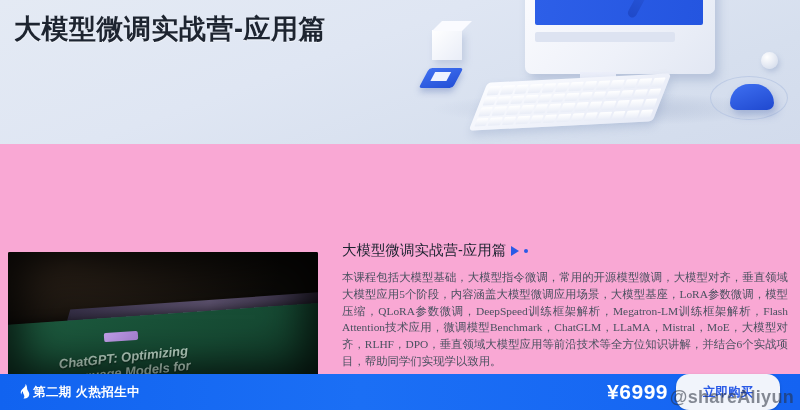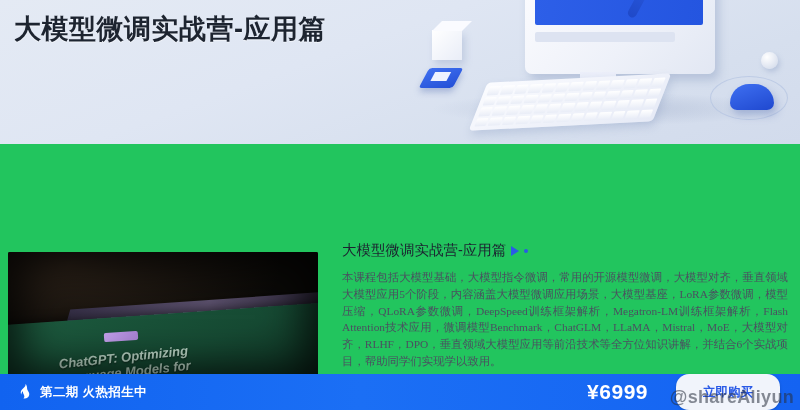--- a/index.html
+++ b/index.html
@@ -2,21 +2,21 @@
 <html><head>
 <meta charset="utf-8">
 <style>
   * { box-sizing: border-box; margin: 0; padding: 0; }
   html, body {
     width: 800px; height: 410px;
     background: #ffffff;
     font-family: "Liberation Sans", "DejaVu Sans", sans-serif;
     overflow: hidden;
   }
-  .page { position: relative; width: 800px; height: 410px; background: #22c55e; }
+  .page { position: relative; width: 800px; height: 410px; background: #f9a8d4; }
 
   
   .hero {
     position: absolute; left: 0; top: 0; width: 800px; height: 144px;
     background: linear-gradient(160deg, #e4eaf4 0%, #dfe6f3 40%, #d6dfee 75%, #d2dbec 100%);
     overflow: hidden;
   }
   .hero-title {
     position: absolute; left: 14px; top: 11px;
     font-size: 27px; font-weight: bold; color: #1d2430;
@@ -154,26 +154,26 @@
     font-size: 11.4px; line-height: 1.47; color: #4a5160;
     text-align: justify; text-justify: inter-character; font-family: Liberation Serif, serif;
   }
 
   
   .bottombar {
     position: absolute; left: 0; bottom: 0; width: 800px; height: 36px;
     background: linear-gradient(92deg,#1163f0 0%, #1b6ff5 45%, #1463f2 100%);
     display: flex; align-items: center; color: #fff;
   }
-  .promo { display: flex; align-items: center; gap: 7px; margin-left: 18px; }
+  .promo { display: flex; align-items: center; gap: 0; margin-left: 18px; }
   .flame { width: 15px; height: 17px; position: relative; }
   .flame svg { display:block; }
   .promo-text { font-size: 12.5px; font-weight: bold; letter-spacing: .4px; }
   .price {
-    position: absolute; right: 152px; top: 50%; transform: translateY(-50%);
+    position: absolute; right: 132px; top: 50%; transform: translateY(-50%);
     font-size: 21px; font-weight: bold; color: #fff; letter-spacing: .5px;
   }
   .buy-btn {
     position: absolute; right: 20px; top: 50%; transform: translateY(-50%);
     width: 104px; height: 36px; border-radius: 13px;
     background: #f1f4fb; color: #2a5ae6;
     font-size: 12.5px; font-weight: bold;
     display: flex; align-items: center; justify-content: center;
     box-shadow: 0 1px 3px rgba(0,0,0,.18); cursor: pointer;
   }

